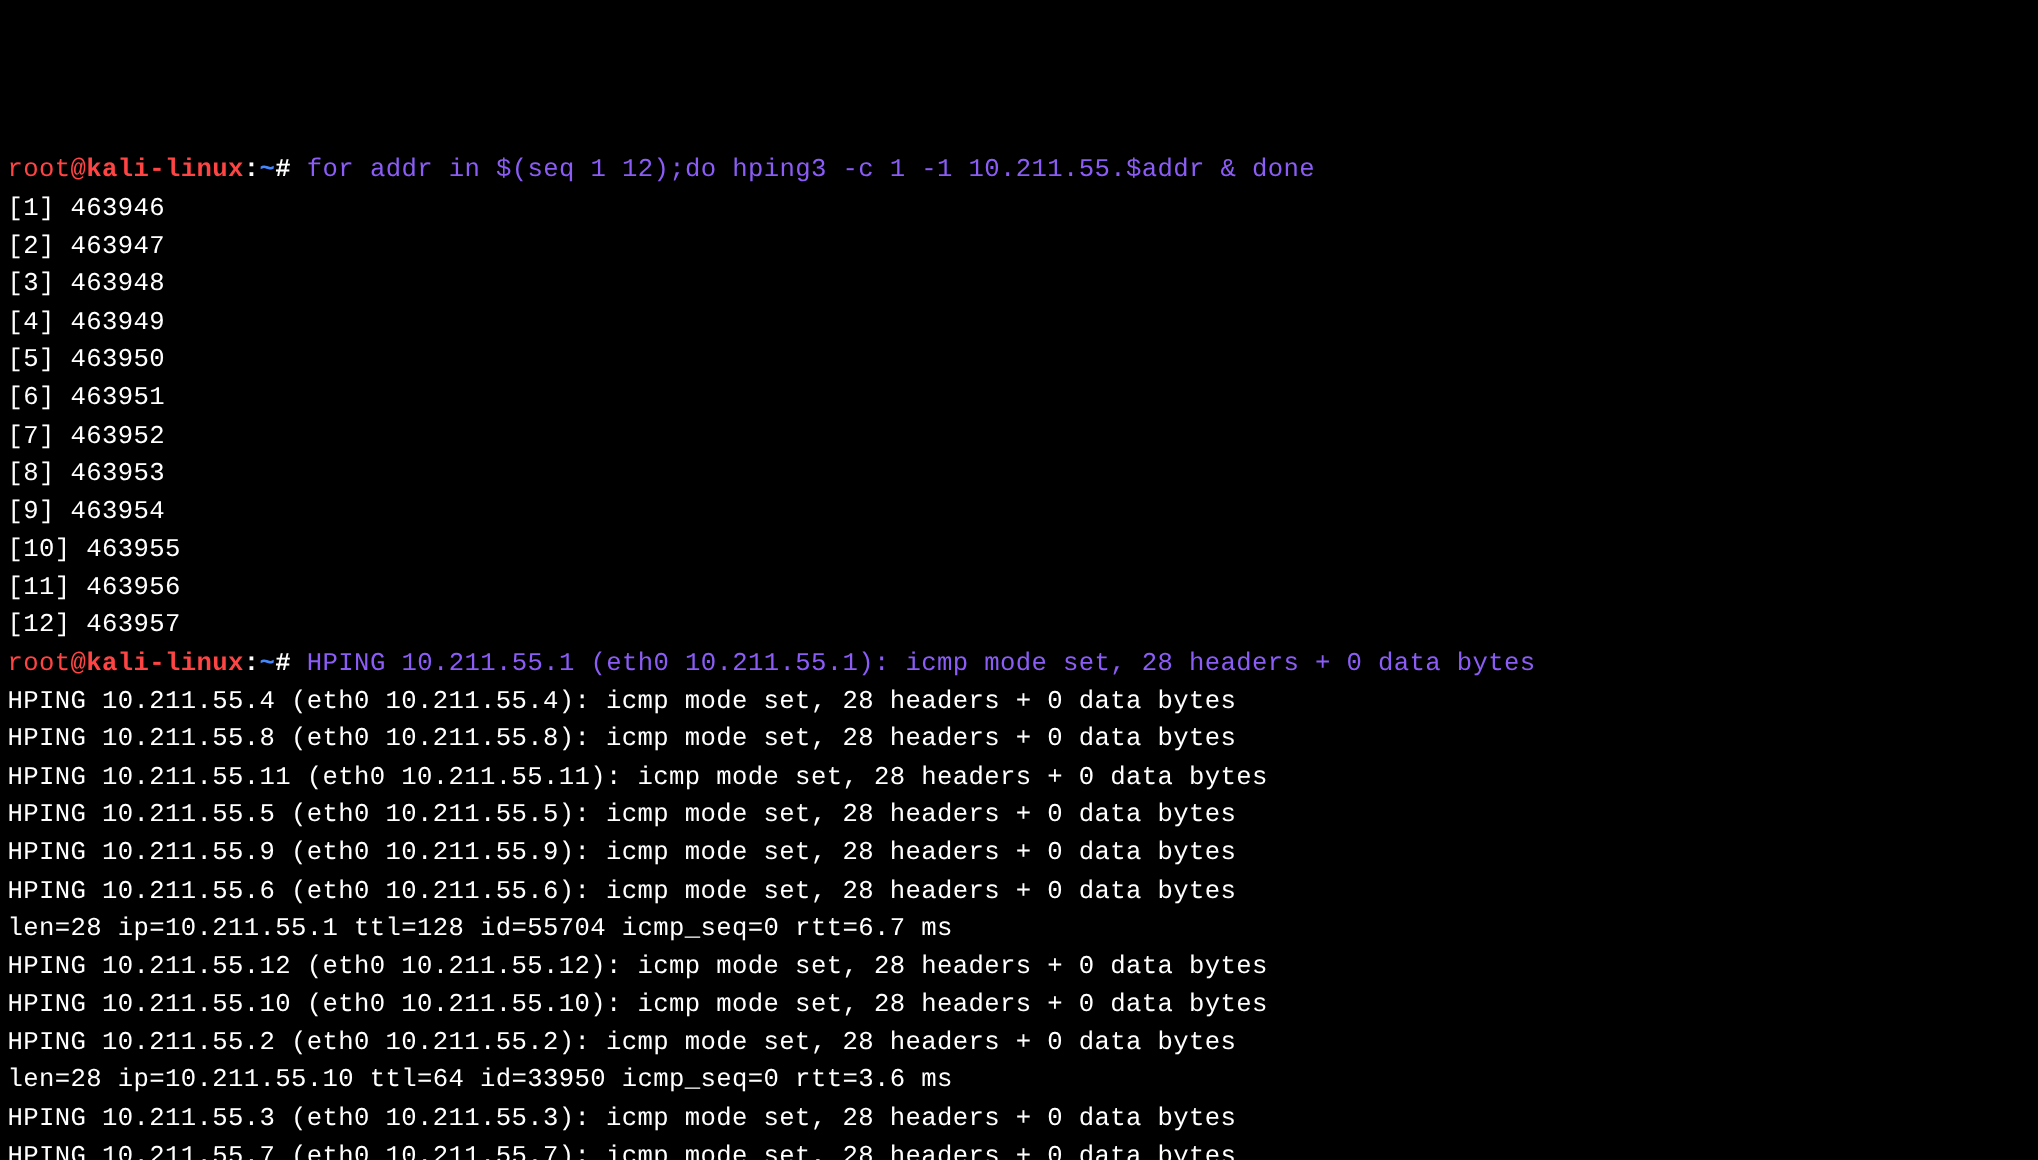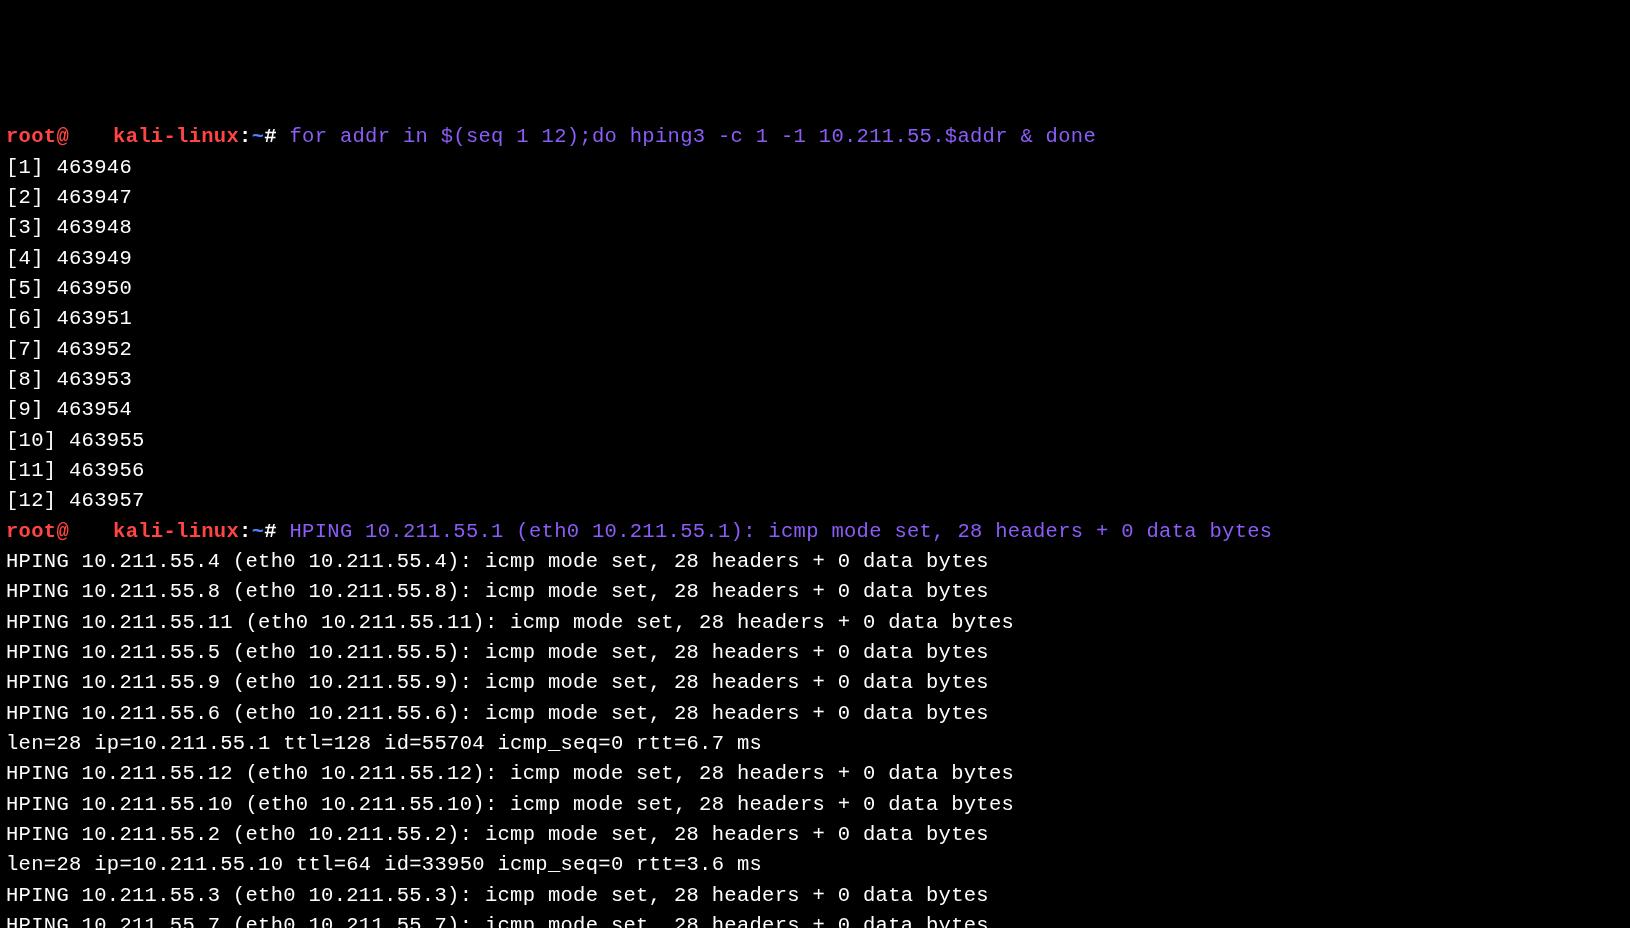--- a/index.html
+++ b/index.html
@@ -15,26 +15,25 @@
       line-height: 1.48;
       padding: 1px 6px;
       white-space: pre;
       letter-spacing: 0.3px;
       width: 1630px;
       height: 928px;
       overflow: hidden;
     }
     .prompt-user {
       color: #ff4444;
-      font-weight: bold;
+      font-weight: normal;
     }
     .prompt-host {
       color: #ff4444;
       font-weight: bold;
-      margin-left: 44px;
     }
     .prompt-colon {
       color: #ffffff;
       font-weight: bold;
     }
     .prompt-tilde {
       color: #4488ff;
       font-weight: bold;
     }
     .prompt-hash {

